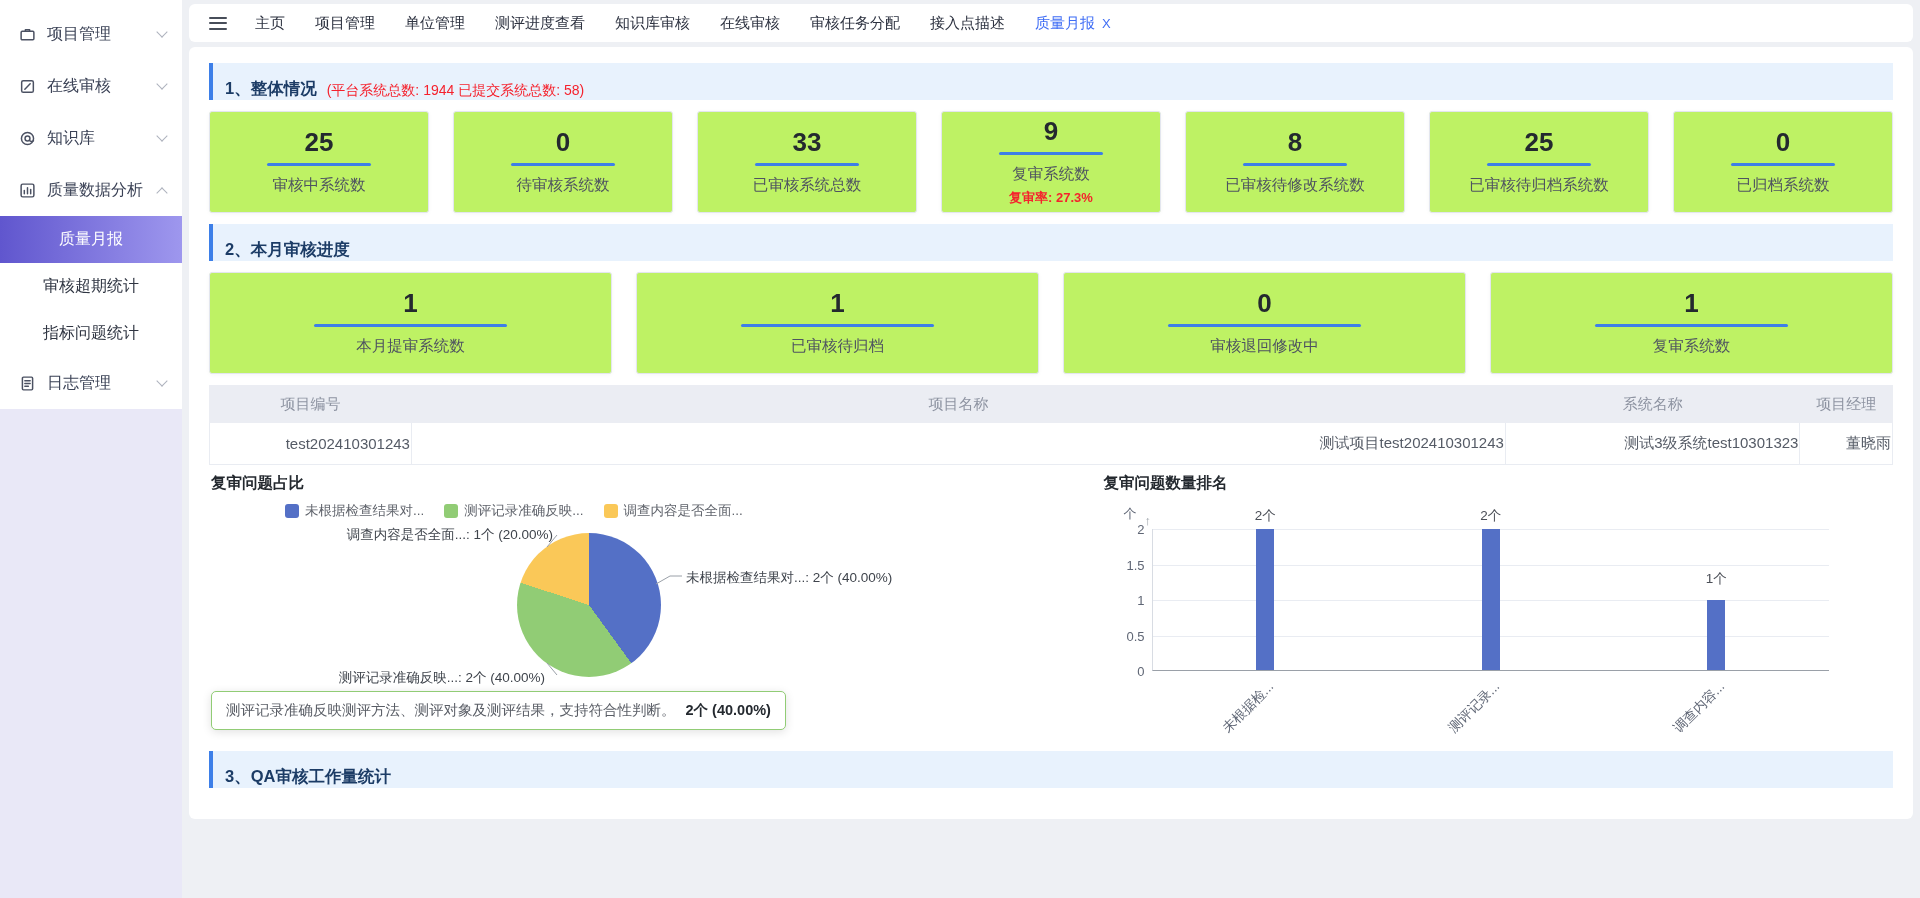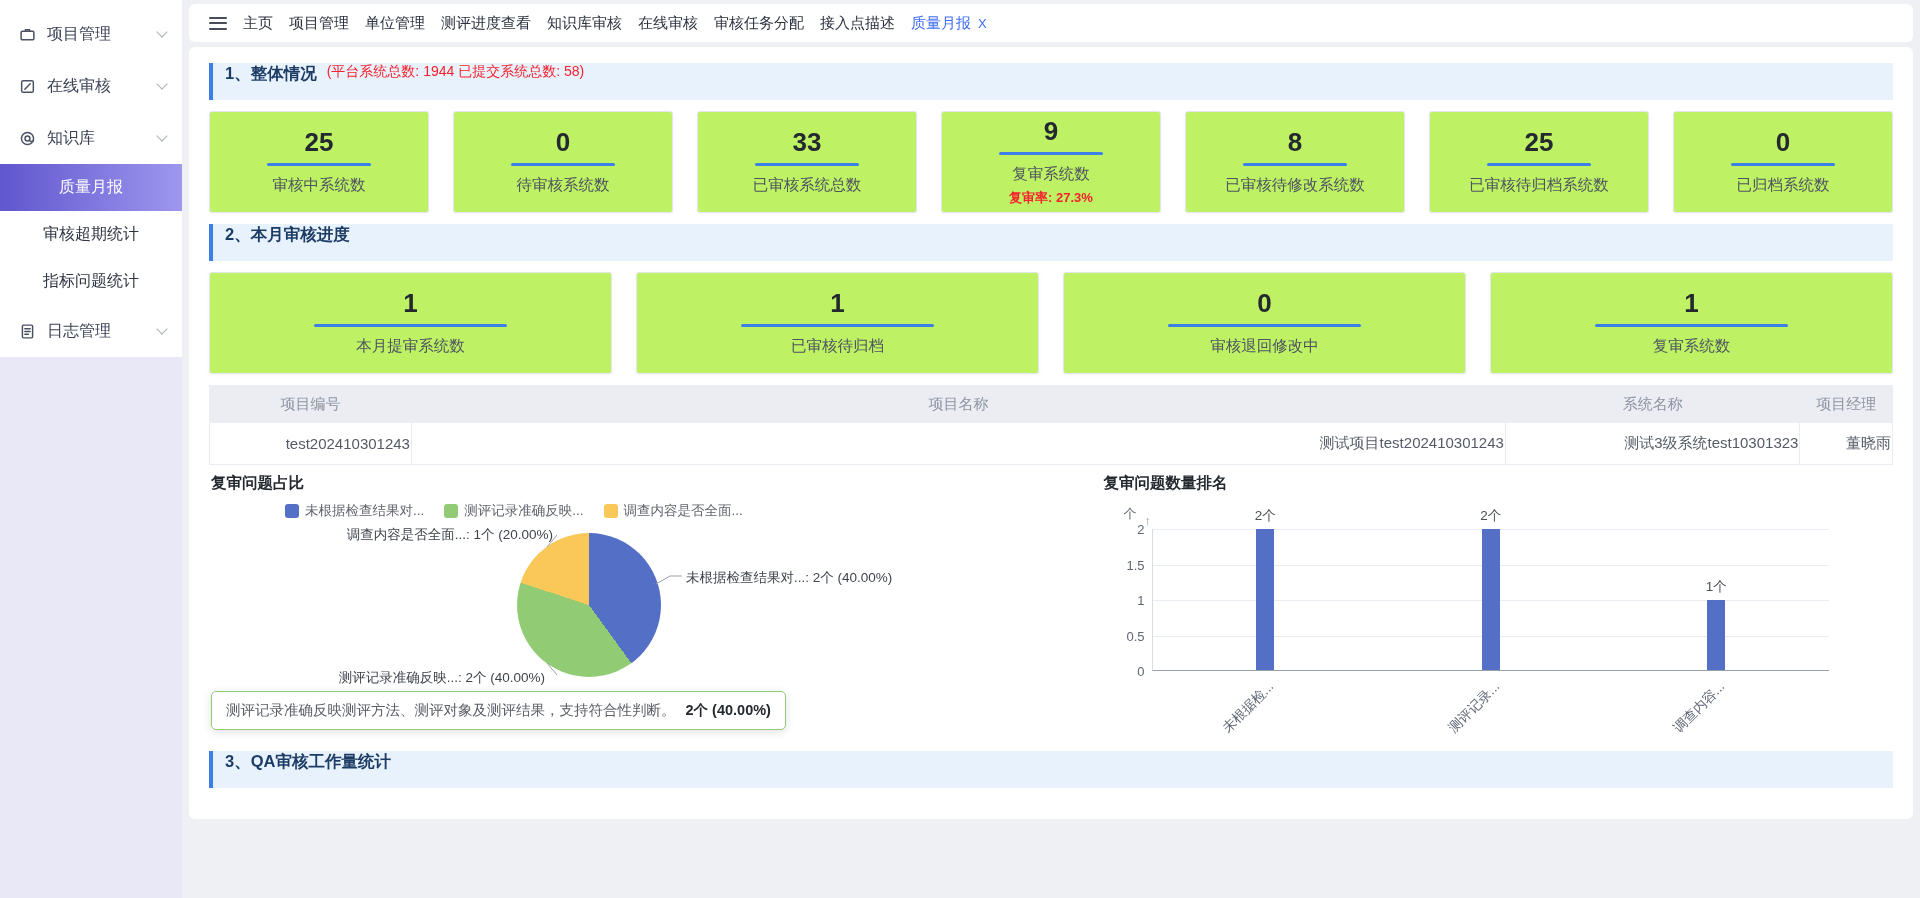--- a/index.html
+++ b/index.html
@@ -26,37 +26,37 @@
   .submenu-item.active { background:linear-gradient(90deg,#6056ce,#9e97ee); color:#fff; }
   .sidebar-fill { flex:1; background:#e9e8f7; }
 
   
   .main { position:absolute; left:182px; right:0; top:0; bottom:0; background:#eef0f4; padding:4px 7px; }
   .card { background:#fff; border-radius:6px; }
 
   .nav-card { height:38px; display:flex; align-items:center; padding:0 20px; margin-bottom:5px; }
   .hamburger { width:18px; display:flex; flex-direction:column; gap:3.5px; cursor:pointer; }
   .hamburger i { display:block; height:2px; background:#474d59; border-radius:1px; }
-  .tabs { display:flex; align-items:center; gap:16px; margin-left:16px; font-size:15px; color:#2d3240; }
+  .tabs { display:flex; align-items:center; gap:30px; margin-left:28px; font-size:15px; color:#2d3240; }
   .tab { cursor:pointer; white-space:nowrap; }
   .tab.active { color:#3f6df5; display:flex; align-items:center; gap:7px; }
   .tab-close { font-size:13px; cursor:pointer; }
 
   .filter-card { height:64px; display:flex; align-items:center; padding:0 26px; margin-bottom:7px; }
   .filter-label { font-size:15px; margin-right:14px; }
   .date-input { width:210px; height:36px; border:1px solid #dcdfe6; border-radius:4px; background:#fff;
                 display:flex; align-items:center; gap:10px; padding:0 12px; font-size:15px; color:#5a5e66; cursor:text; }
   .date-input svg { width:15px; height:15px; stroke:#a8abb2; fill:none; stroke-width:1.3; }
   .btn-primary { margin-left:22px; height:36px; padding:0 17px; background:#3e7bfa; color:#fff; border:none;
                  border-radius:4px; font-size:14.5px; cursor:pointer; font-family:inherit; }
 
   .content-card { height:772px; padding:16px 20px 18px; overflow:hidden; }
 
   .section-header { background:#e8f2fd; border-left:4px solid #3d7fe8; min-height:37px;
-                    display:flex; align-items:flex-start; padding-left:12px; margin-bottom:11px; }
+                    display:flex; align-items:flex-end; padding-left:12px; margin-bottom:11px; }
   .section-title { font-size:16.5px; font-weight:bold; color:#1c3c66; }
   .section-sub { font-size:14px; color:#f5222d; margin-left:10px; }
 
   .cards-row { display:flex; gap:24px; margin-bottom:11px; }
   .stat-card { flex:1; border:1px solid #e3e6ee; border-radius:3px; height:102px; background:#bef264;
                display:flex; flex-direction:column; align-items:center; justify-content:center;
                box-shadow:0 1px 4px rgba(0,0,0,0.04); }
   .stat-value { font-size:26px; font-weight:bold; color:#24292f; line-height:1; }
   .stat-underline { width:48%; height:3px; background:#3d7fe8; border-radius:2px; margin:8px 0 9px; }
   .stat-label { font-size:15.5px; color:#4e5360; }
@@ -129,20 +129,32 @@
   <div class="menu-item">
     <span class="micon">
       <svg viewBox="0 0 16 16">
           <circle cx="8" cy="8" r="5.7"></circle>
           <circle cx="8" cy="8" r="2.3"></circle>
           <path d="M10.3 10.3c1.2.8 2.8.6 3.3-.3"></path>
         </svg>
     </span>
     <span class="mlabel">知识库</span>
     <span class="chev"></span>
+  </div>
+  <div class="menu-item">
+    <span class="micon">
+      <svg viewBox="0 0 16 16">
+          <rect x="2" y="2" width="12" height="12" rx="1.5"></rect>
+          <path d="M5 11V8"></path>
+          <path d="M8 11V5.5"></path>
+          <path d="M11 11V7"></path>
+        </svg>
+    </span>
+    <span class="mlabel">质量数据分析</span>
+    <span class="chev up"></span>
   </div>
   <div class="submenu">
     <div class="submenu-item active">质量月报</div>
     <div class="submenu-item">审核超期统计</div>
     <div class="submenu-item">指标问题统计</div>
   </div>
   <div class="menu-item">
     <span class="micon">
       <svg viewBox="0 0 16 16">
           <rect x="3.2" y="2" width="9.6" height="12" rx="1"></rect>
@@ -325,21 +337,21 @@
           <span class="ytick" style="top:64px">1</span>
           <span class="ytick" style="top:99.5px">0.5</span>
           <span class="ytick" style="top:135px">0</span>
 
           <div class="bar" style="left:calc(16.667% - 9px); height:100%"></div>
           <div class="bar" style="left:calc(50% - 9px); height:100%"></div>
           <div class="bar" style="left:calc(83.333% - 9px); height:50%"></div>
 
           <span class="bar-val" style="left:calc(16.667% - 30px); top:-22px">2个</span>
           <span class="bar-val" style="left:calc(50% - 30px); top:-22px">2个</span>
-          <span class="bar-val" style="left:calc(83.333% - 30px); top:49px">1个</span>
+          <span class="bar-val" style="left:calc(83.333% - 30px); top:41px">1个</span>
 
           <span class="bar-xlabel" style="left:calc(16.667% - 112px)">未根据检...</span>
           <span class="bar-xlabel" style="left:calc(50% - 112px)">测评记录...</span>
           <span class="bar-xlabel" style="left:calc(83.333% - 112px)">调查内容...</span>
         </div>
       </div>
     </div>
 
     <div class="section-header sec3">
       <span class="section-title">3、QA审核工作量统计</span>

